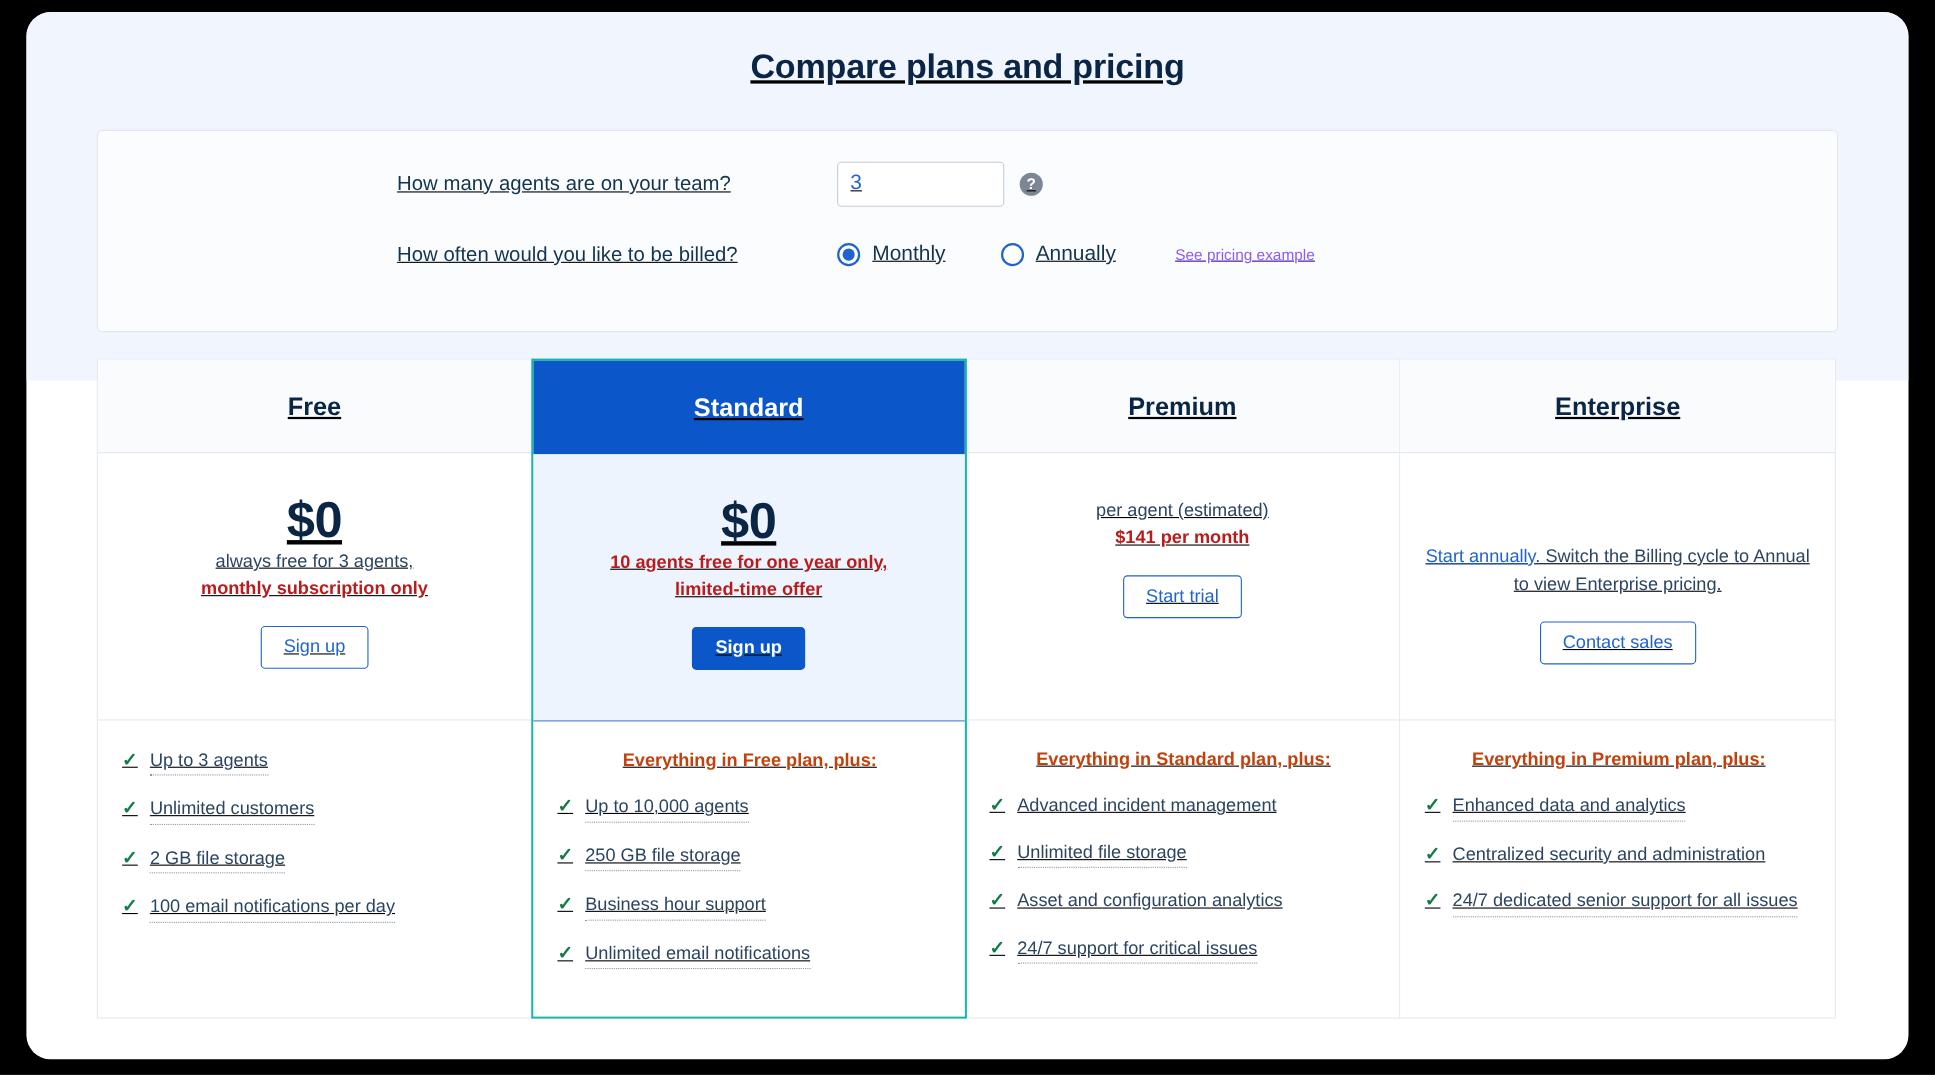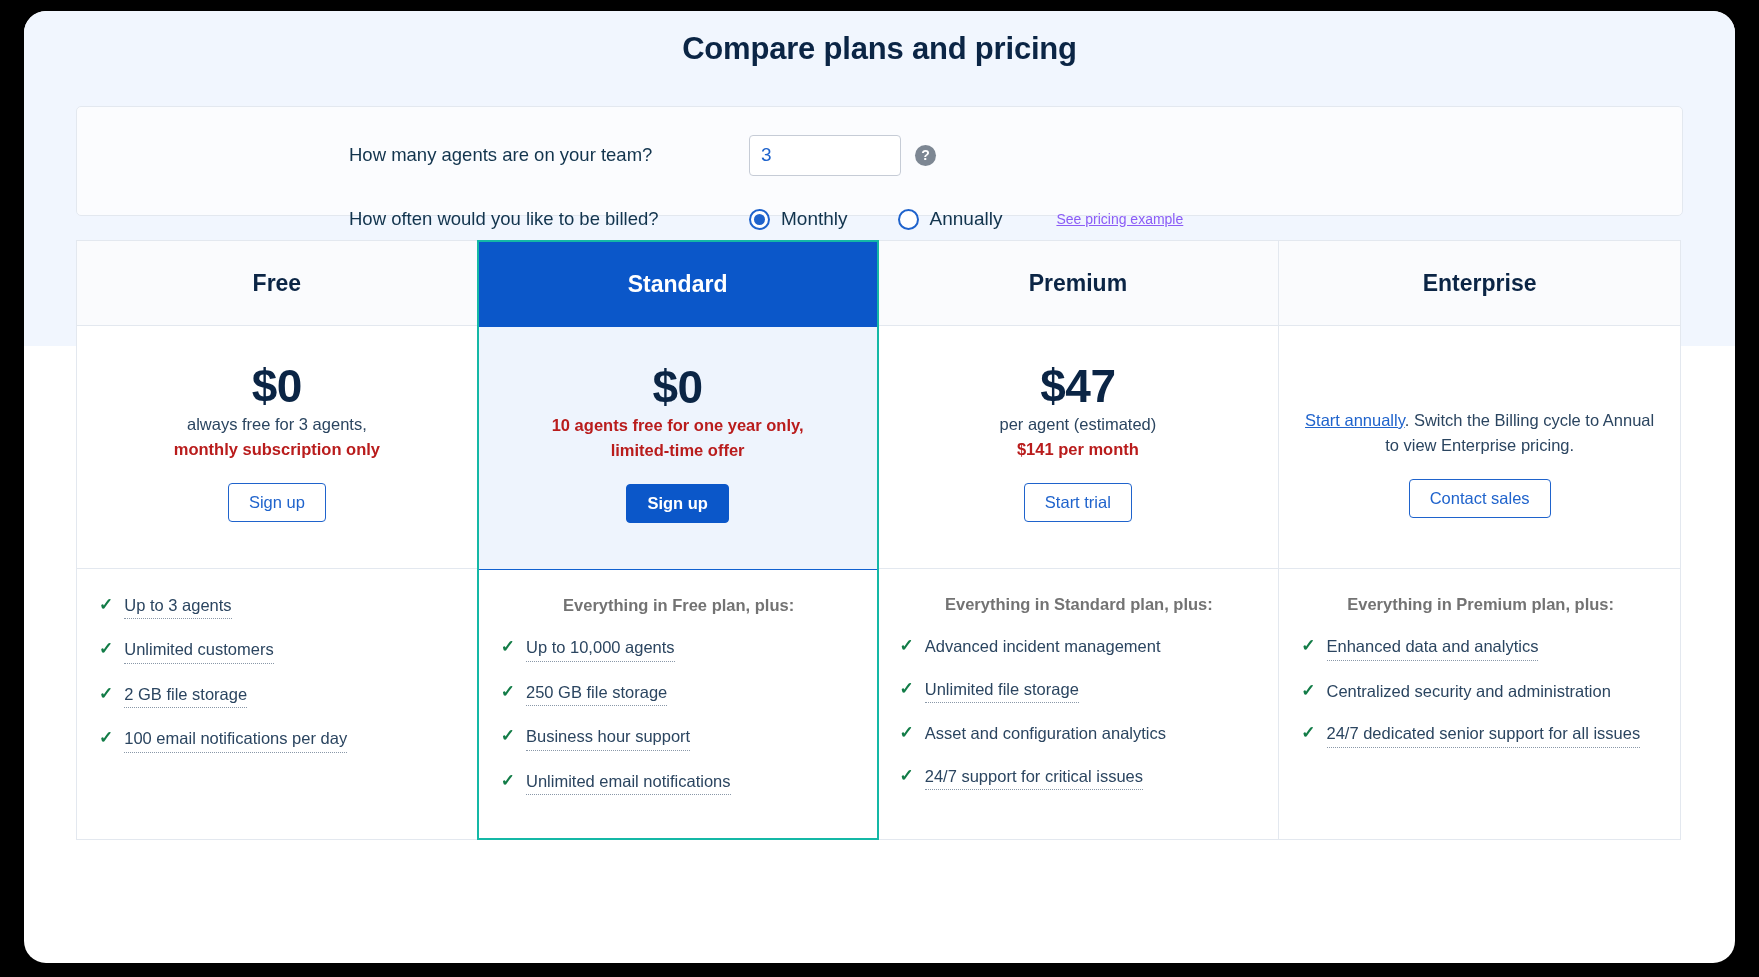--- a/index.html
+++ b/index.html
@@ -28,39 +28,40 @@
     position: absolute;
     left: 0; top: 0;
     width: 100%;
     height: 335px;
     background: #f1f6fe;
   }
 
   .content {
     position: relative;
     z-index: 2;
-    padding: 0;
+    padding: 12px;
+    text-decoration: underline;
   }
 
   .page-title {
     text-align: center;
     font-size: 31px;
     font-weight: bold;
     color: #0b2545;
     padding-top: 20px;
     letter-spacing: -0.2px;
   }
 
   
   .config-card {
     margin: 39px 52px 0 52px;
     background: #fbfcfe;
     border: 1px solid #e3e8ef;
     border-radius: 5px;
-    height: 110px;
+    height: 184px;
     padding-left: 272px;
     padding-top: 22px;
   }
 
   .config-row {
     display: flex;
     align-items: center;
     height: 52px;
   }
   .config-row.second { margin-top: 12px; }
@@ -234,21 +235,21 @@
   
   .features {
     padding: 25px 20px 24px 22px;
     min-height: 251px;
   }
   .plan-col.featured .features { background: #ffffff; }
 
   .features-title {
     font-size: 16.5px;
     font-weight: bold;
-    color: #737373;
+    color: #c2410c;
     text-align: center;
     margin-bottom: 20px;
     line-height: 1.3;
   }
 
   .feat {
     display: flex;
     align-items: flex-start;
     margin-bottom: 19px;
     font-size: 16.5px;
@@ -367,21 +368,20 @@
           <div class="feat">
             <span class="check">✓</span>
             <span class="feat-text dotted">Unlimited email notifications</span>
           </div>
         </div>
       </div>
 
       <div class="plan-col">
         <div class="plan-head">Premium</div>
         <div class="plan-body">
-          <div class="price">$47</div>
           <div class="price-note">
             <span>per agent (estimated)</span><br>
             <span class="bold">$141 per month</span>
           </div>
           <div class="cta-wrap">
             <button class="btn">Start trial</button>
           </div>
         </div>
         <div class="features">
           <div class="features-title">Everything in Standard plan, plus:</div>

